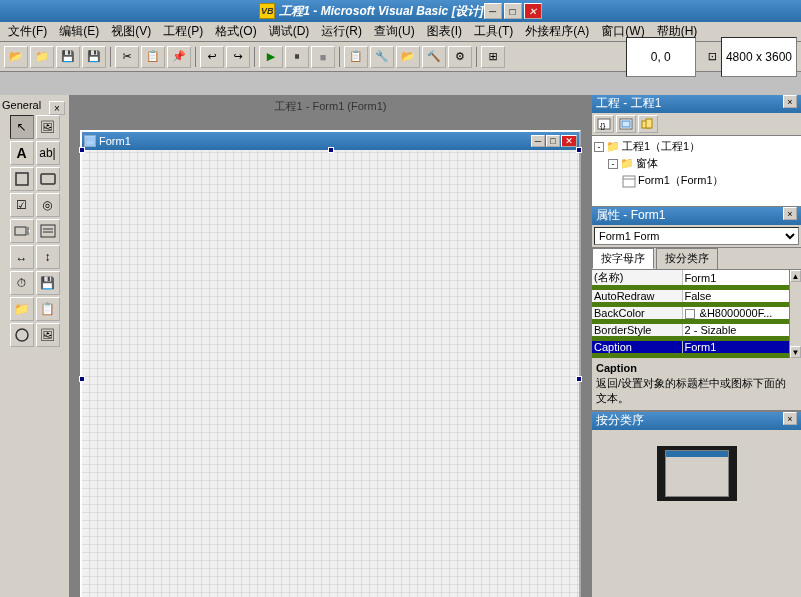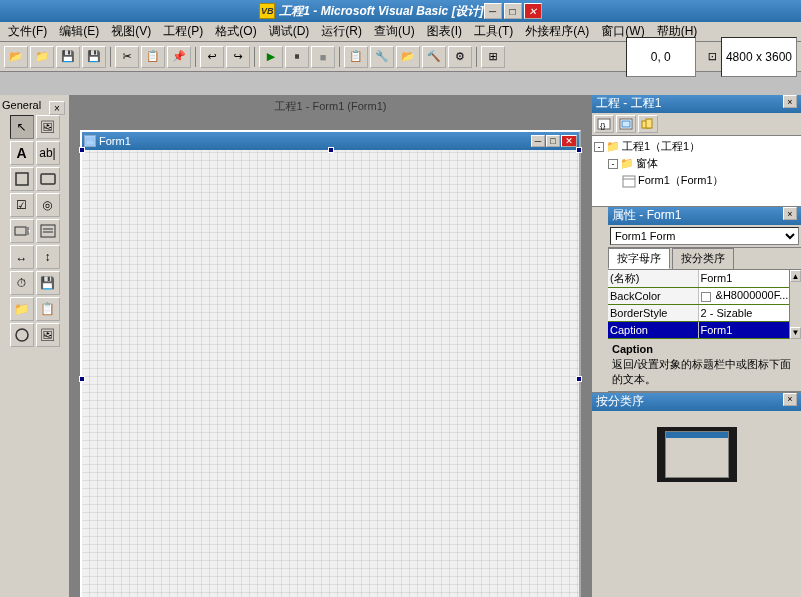--- a/index.html
+++ b/index.html
@@ -309,21 +309,20 @@
       width: 14px; height: 14px;
       display: flex; align-items: center; justify-content: center;
       font-size: 11px;
       flex-shrink: 0;
     }
 
     
     .props-panel {
       flex: 0 0 auto;
       border-bottom: 1px solid #808080;
-      padding-left: 16px;
     }
     .props-object-row {
       display: flex;
       align-items: center;
       background: #d4d0c8;
       padding: 2px;
       border-bottom: 1px solid #808080;
       gap: 2px;
     }
     .props-object-select {
@@ -354,21 +353,21 @@
     }
     .props-table {
       background: white;
       font-size: 11px;
       width: 100%;
       border-collapse: collapse;
     }
     .props-table tr { height: 17px; }
     .props-table td {
       padding: 0 2px;
-      border-bottom: 1px solid #4d7c0f;
+      border-bottom: 5px solid #4d7c0f;
       vertical-align: middle;
     }
     .props-table td:first-child {
       width: 90px;
       border-right: 1px solid #c0c0c0;
       background: #f4f4f4;
     }
     .props-table tr.selected td { background: #0000aa; color: white; }
     .props-table tr.selected td:first-child { background: #0000aa; }
 
@@ -639,20 +638,24 @@
         <div class="props-tab">按分类序</div>
       </div>
       <div style="position:relative; overflow:hidden;">
         <table class="props-table">
           <tbody>
               <tr>
             <td>(名称)</td>
             <td>Form1</td>
           </tr>
           <tr>
+            <td>AutoRedraw</td>
+            <td>False</td>
+          </tr>
+          <tr>
             <td>BackColor</td>
             <td>
               <span style="display:inline-block;width:10px;height:10px;background:white;border:1px solid #888;vertical-align:middle;margin-right:2px;"></span>
               &amp;H8000000F...
             </td>
           </tr>
           <tr>
             <td>BorderStyle</td>
             <td>2 - Sizable</td>
           </tr>

